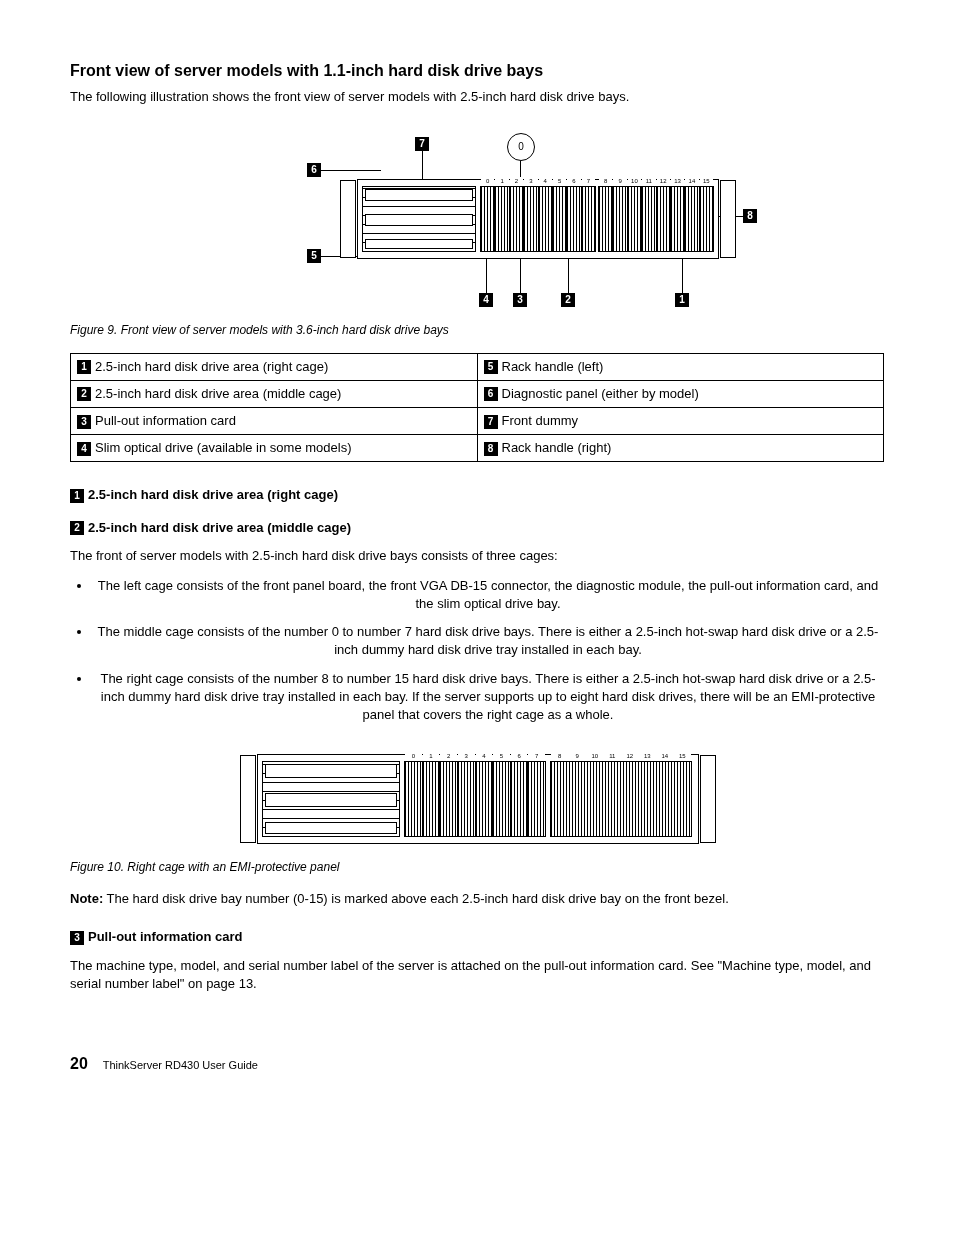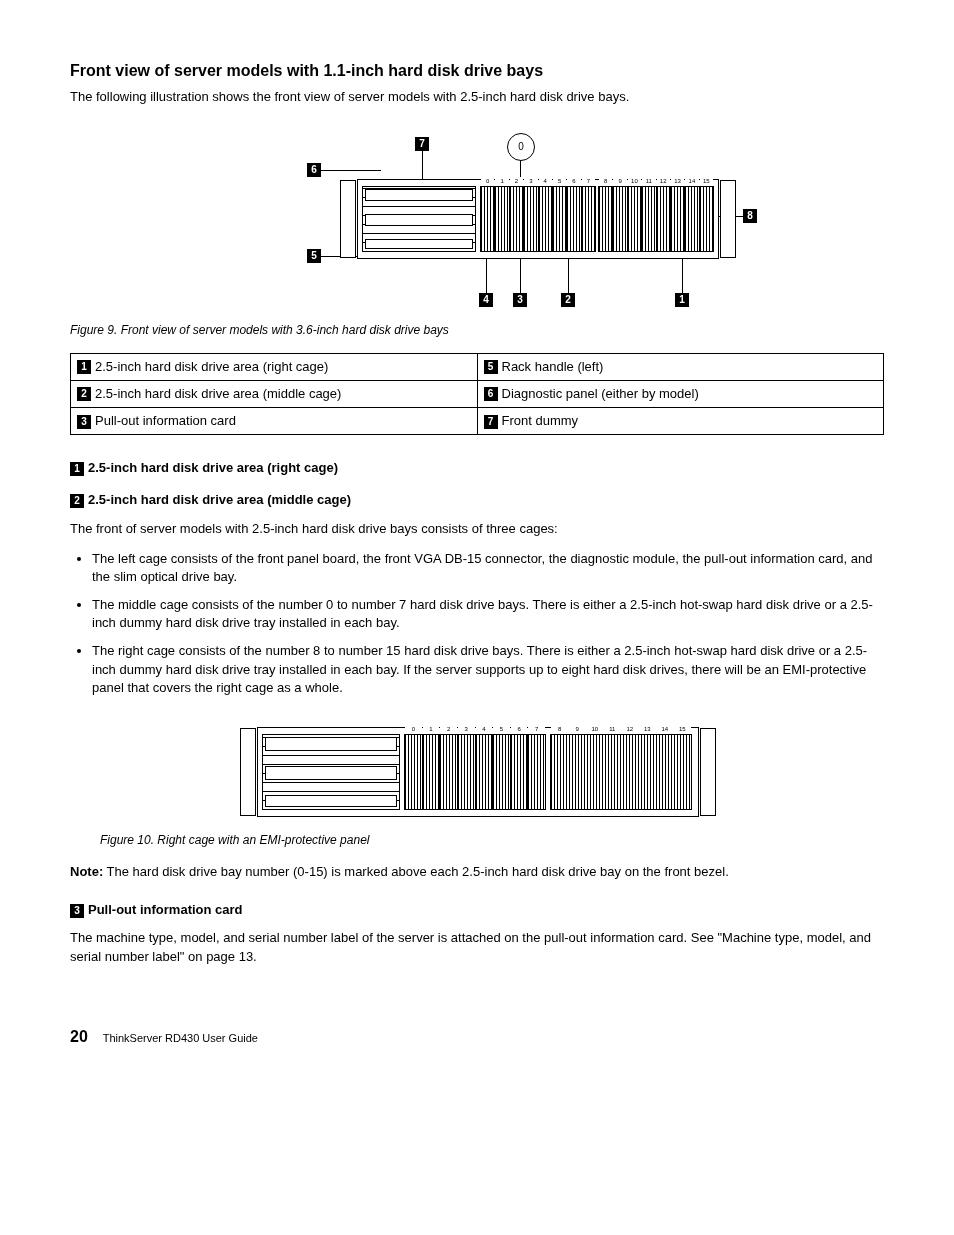--- a/index.html
+++ b/index.html
@@ -55,20 +55,21 @@
   .inline-heading {
     font-weight: bold;
     margin: 14px 0 10px 0;
   }
   ul.bullets {
     margin: 0 0 16px 0;
     padding-left: 22px;
   }
   ul.bullets li {
     margin-bottom: 10px;
+    text-align: center;
   }
   .note-line b { font-weight: bold; }
   .footer {
     margin-top: 60px;
     font-size: 11px;
   }
   .footer .pagenum { font-weight: bold; font-size: 16px; margin-right: 12px;}
   
   .diagram {
     display: inline-block;
@@ -262,20 +263,24 @@
     <td><span class="num-badge">5</span><span>Rack handle (left)</span></td>
   </tr>
   <tr>
     <td><span class="num-badge">2</span><span>2.5-inch hard disk drive area (middle cage)</span></td>
     <td><span class="num-badge">6</span><span>Diagnostic panel (either by model)</span></td>
   </tr>
   <tr>
     <td><span class="num-badge">3</span><span>Pull-out information card</span></td>
     <td><span class="num-badge">7</span><span>Front dummy</span></td>
   </tr>
+  <tr>
+    <td><span class="num-badge">4</span><span>Slim optical drive (available in some models)</span></td>
+    <td><span class="num-badge">8</span><span>Rack handle (right)</span></td>
+  </tr>
 </tbody>
   </table>
 
 <div class="inline-heading">
   <span class="num-badge">1</span><span>2.5-inch hard disk drive area (right cage)</span>
 </div>
 <div class="inline-heading">
   <span class="num-badge">2</span><span>2.5-inch hard disk drive area (middle cage)</span>
 </div>
 
@@ -334,21 +339,21 @@
           <div style="flex:1;font-size:6px;text-align:center;">11</div>
           <div style="flex:1;font-size:6px;text-align:center;">12</div>
           <div style="flex:1;font-size:6px;text-align:center;">13</div>
           <div style="flex:1;font-size:6px;text-align:center;">14</div>
           <div style="flex:1;font-size:6px;text-align:center;">15</div>
         </div>
       </div>
     </div>
   </div>
 </div>
-<div class="figure-caption" style="margin-left:30px;">Figure 10.  Right cage with an EMI-protective panel</div>
+<div class="figure-caption" style="">Figure 10.  Right cage with an EMI-protective panel</div>
 
 <p class="note-line"><b>Note:</b><span> The hard disk drive bay number (0-15) is marked above each 2.5-inch hard disk drive bay on the front bezel.</span></p>
 
 <div class="inline-heading" style="margin-top:20px;">
   <span class="num-badge">3</span><span>Pull-out information card</span>
 </div>
 <p>The machine type, model, and serial number label of the server is attached on the pull-out information card. See "Machine type, model, and serial number label" on page 13.</p>
 
 <div class="footer">
   <span class="pagenum">20</span>

